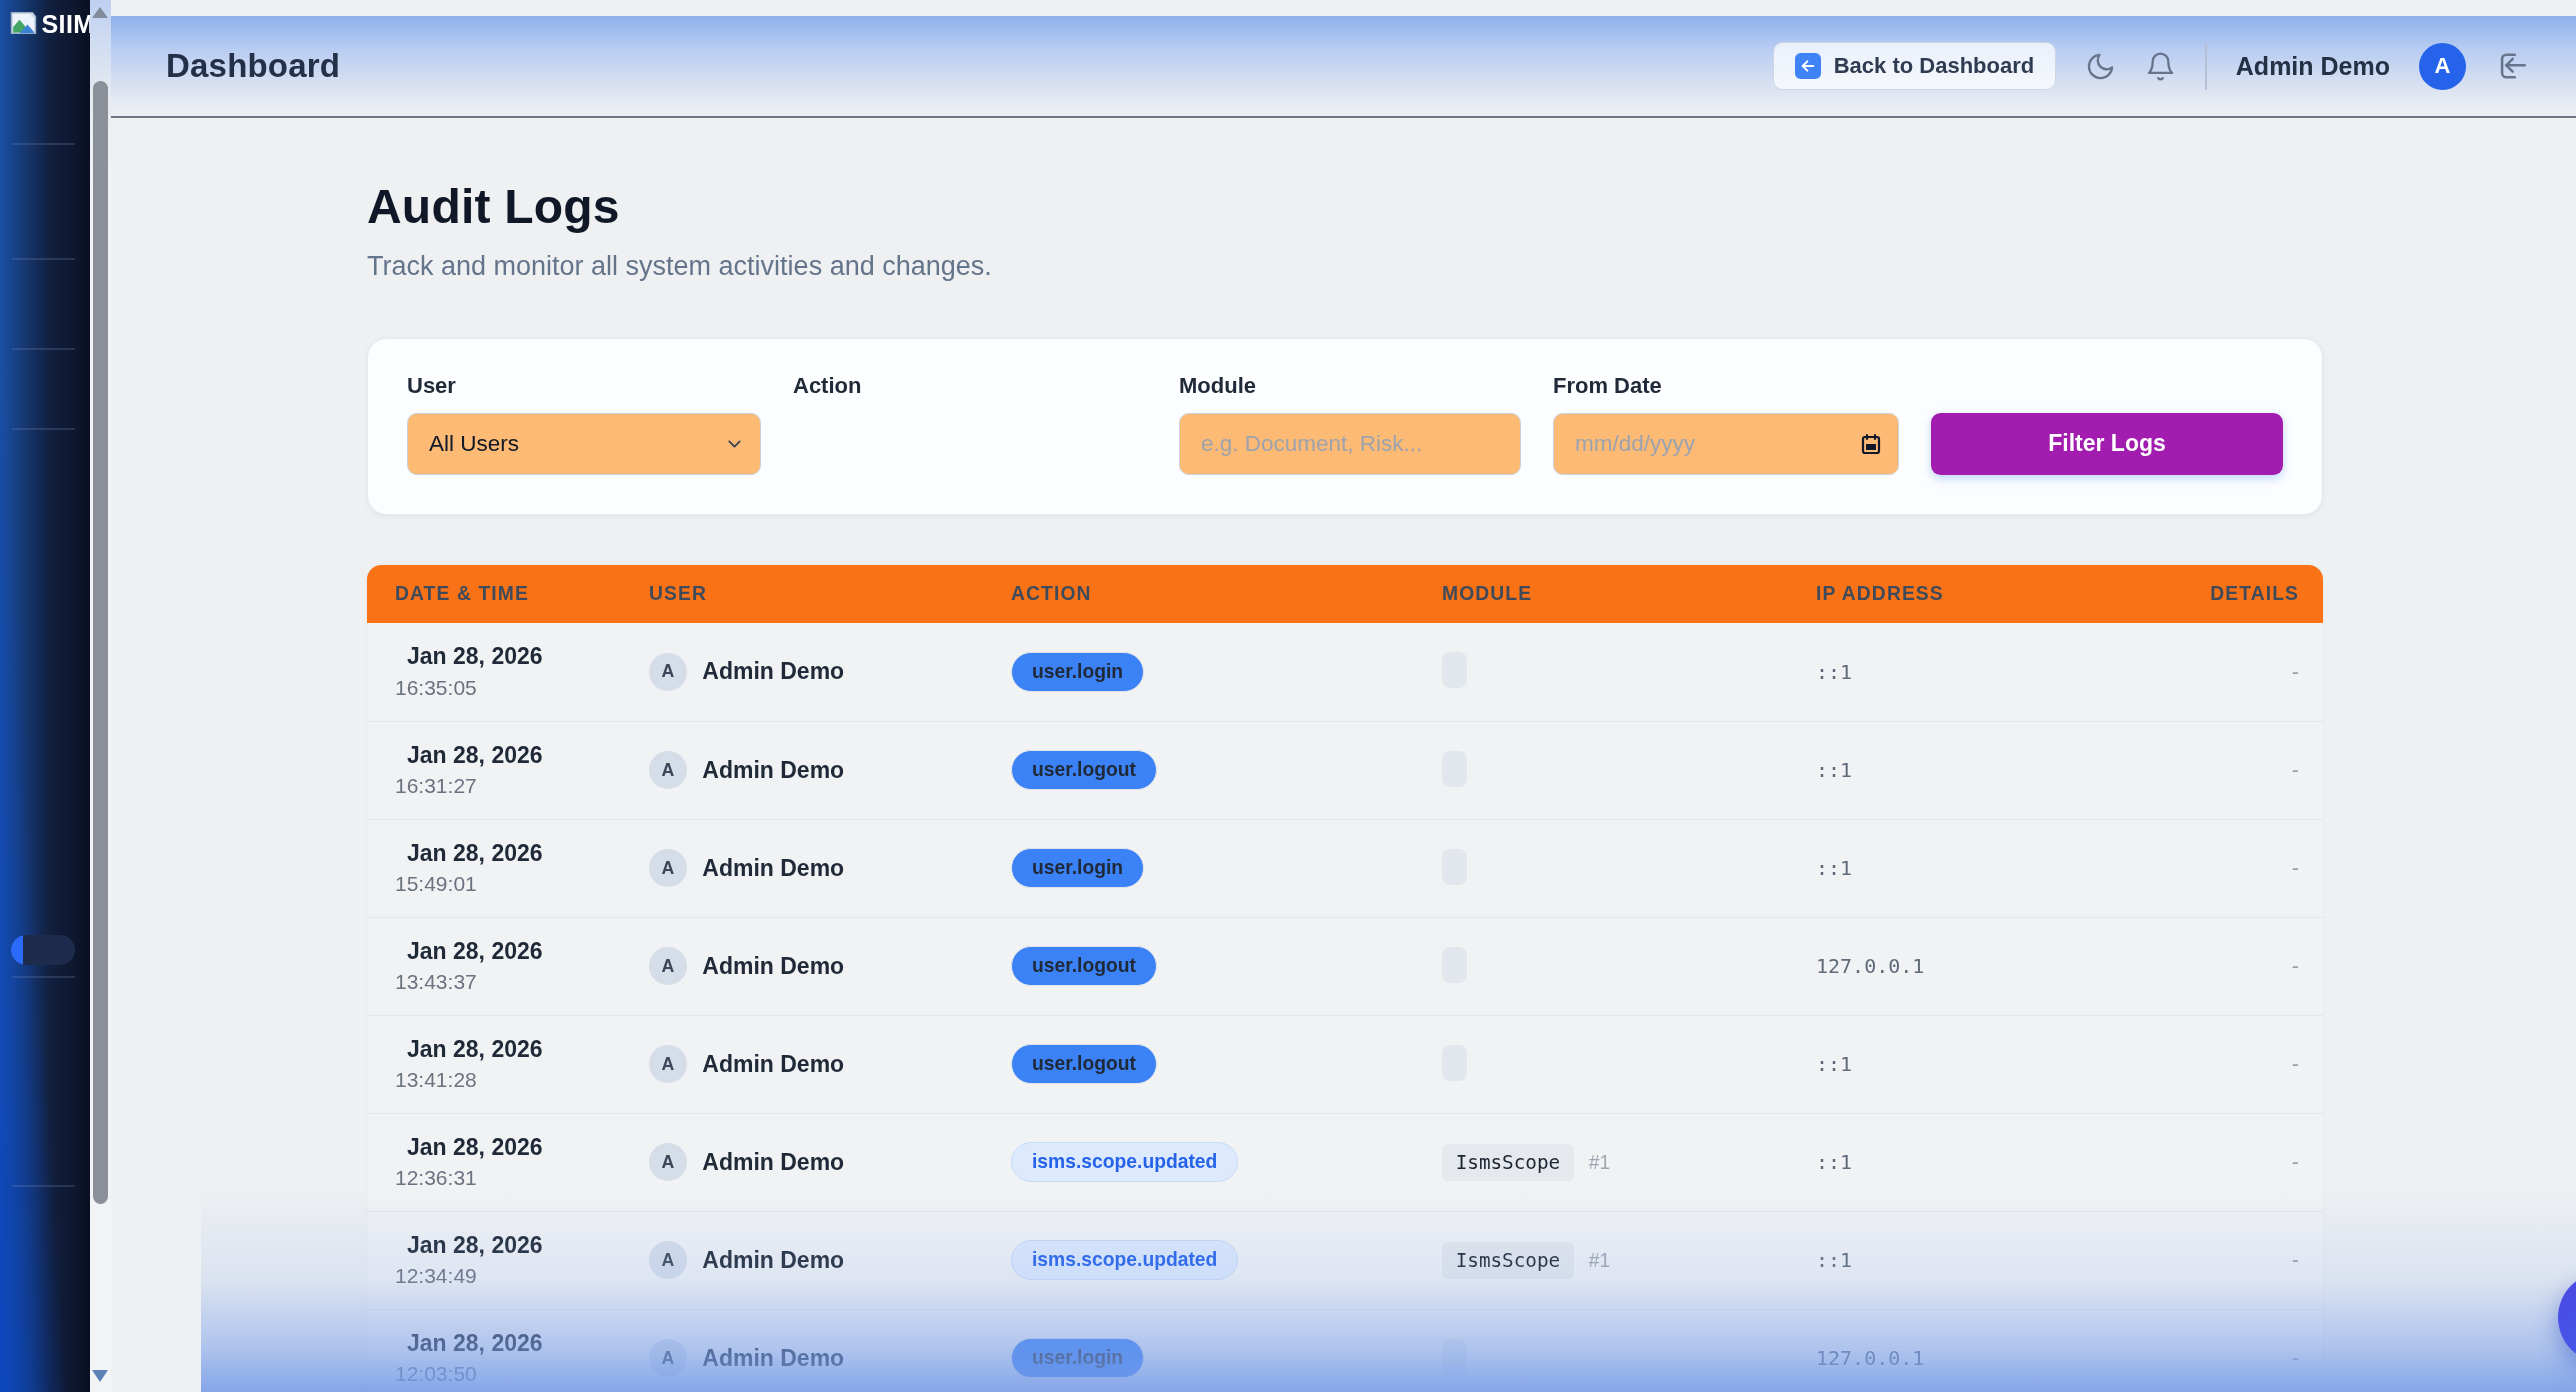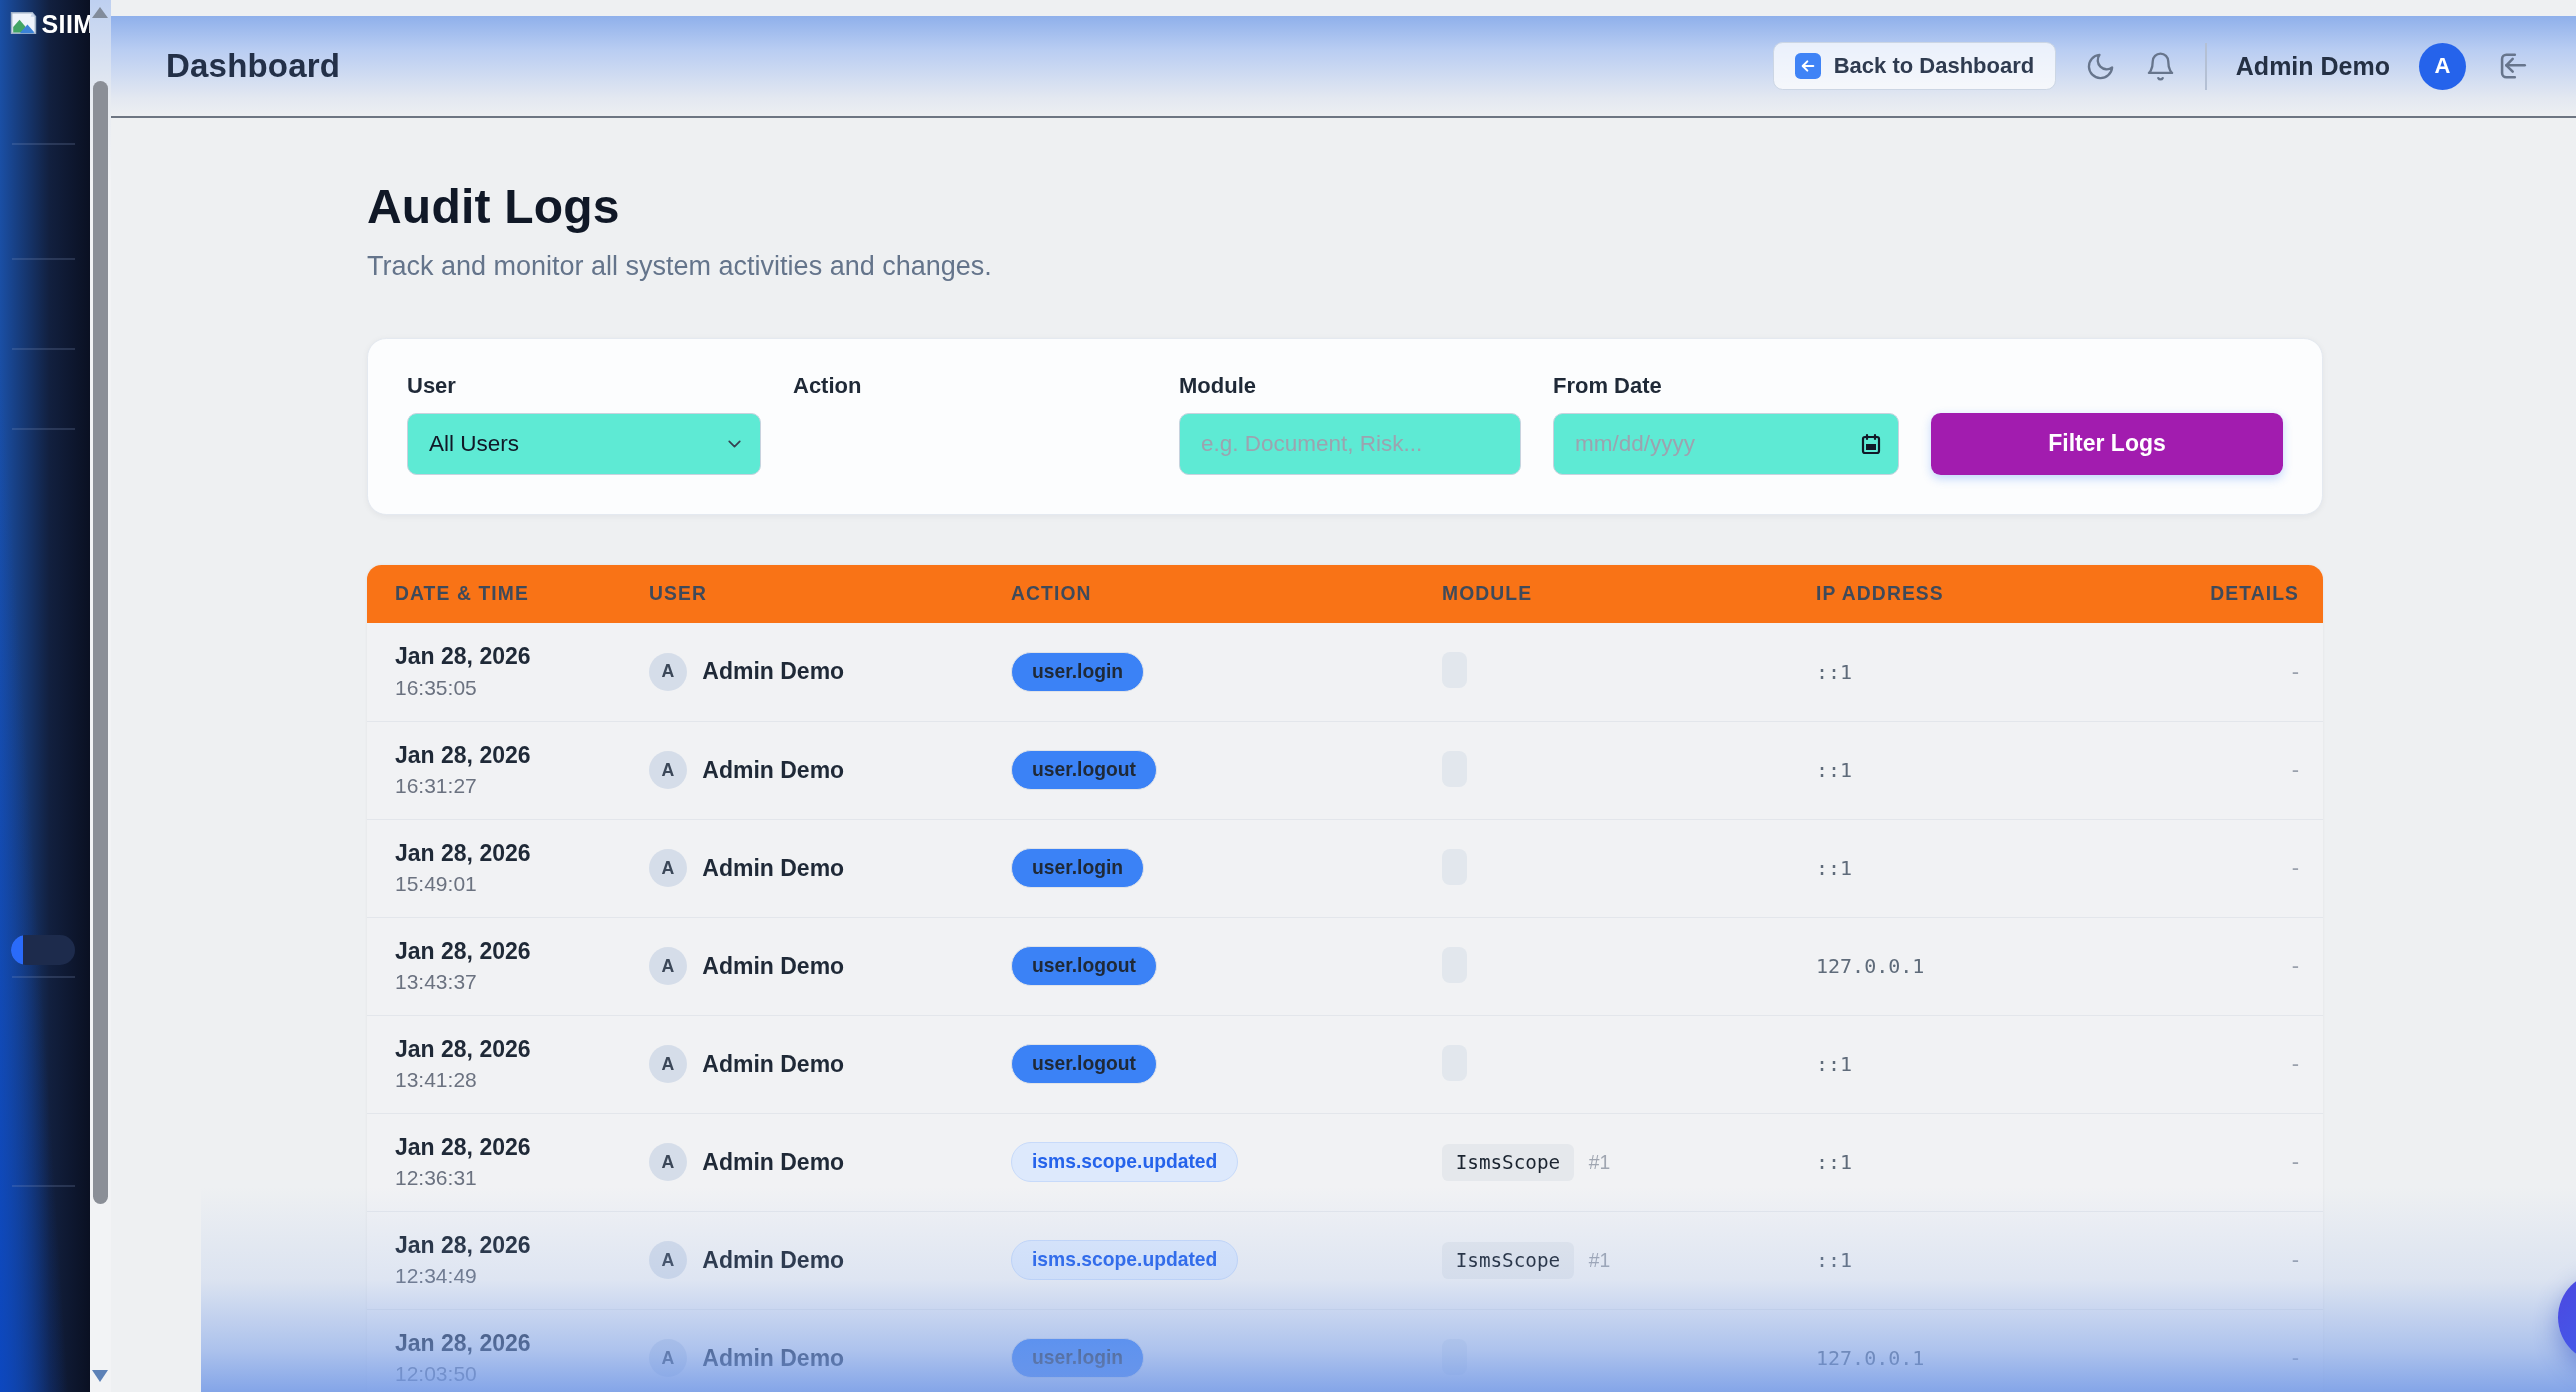--- a/index.html
+++ b/index.html
@@ -84,21 +84,21 @@
 
   
   .filter-card {
     margin-top:56px; background:#fcfdfe; border:1.6px solid #e4e9f0; border-radius:19.3px;
     padding:34px 39px 39px 39px; box-shadow:0 1.6px 6.4px rgba(15,23,42,.05);
   }
   .filters { display:grid; grid-template-columns:354px 354px 342px 346px 1fr; column-gap:32px; }
   .f-label { display:block; font-size:22px; font-weight:600; color:#1f2937; margin-bottom:13.7px; }
   .control { position:relative; }
   .f-input, .f-select {
-    width:100%; height:62px; border:1.6px solid #c8d2de; border-radius:9.7px; background:#5eead4;
+    width:100%; height:62px; border:1.6px solid #c8d2de; border-radius:9.7px; background:#fdba74;
     font-size:22.5px; color:#111827; padding:0 21px; font-family:inherit; outline:none;
   }
   .f-input::placeholder { color:#9ca3af; }
   .f-select { appearance:none; -webkit-appearance:none; padding-right:48px; cursor:pointer; }
   .sel-chev, .cal-ico { position:absolute; right:16px; top:50%; transform:translateY(-50%); pointer-events:none; }
   .date-ph { color:#374151; }
   .filter-btn {
     align-self:end; height:62px; width:100%; border:none; border-radius:9.7px; cursor:pointer;
     background:#a21caf; color:#fff; font-size:23px; font-weight:600; font-family:inherit;
     box-shadow:0 3.2px 9.7px rgba(26,106,243,.25);
@@ -109,21 +109,21 @@
     margin-top:50px; border-radius:14.5px 14.5px 0 0; overflow:hidden; background:#f1f2f4;
     box-shadow:0 0.8px 3.2px rgba(15,23,42,.06);
   }
   .tgrid { display:grid; grid-template-columns:254px 362px 431px 374px 346px 1fr;
     padding-left:28px; padding-right:24px; align-items:center; }
   .thead { height:58px; background:#f97316; }
   .th { font-size:19.3px; font-weight:700; color:#3f4a5a; letter-spacing:1.1px; }
   .th.right, .td.right { text-align:right; }
   .trow { height:98px; border-top:1.6px solid #e3e6eb; background:#f1f2f4; }
   .trow:first-child { border-top:none; }
-  .d-date { font-size:23px; font-weight:700; color:#1f2937; }
+  .d-date { font-size:23px; font-weight:700; color:#1f2937;margin-left:12px; }
   .d-time { font-size:21px; color:#6b7280; margin-top:5.6px; }
   .ucell { display:flex; align-items:center; gap:15.3px; }
   .uav { width:38px; height:38px; border-radius:50%; background:#d5dde9; color:#3b4758;
     display:flex; align-items:center; justify-content:center; font-size:17.7px; font-weight:700; }
   .uname { font-size:23px; font-weight:600; color:#1f2937; }
   .badge {
     display:inline-block; padding:8px 20px; border-radius:804px;
     font-size:19.3px; font-weight:600; background:#3b82f6; color:#1f2937; border:1.6px solid #e0e3e8;
   }
   .badge.info { background:#dde9fc; color:#2563eb; border-color:#c7dafa; }

